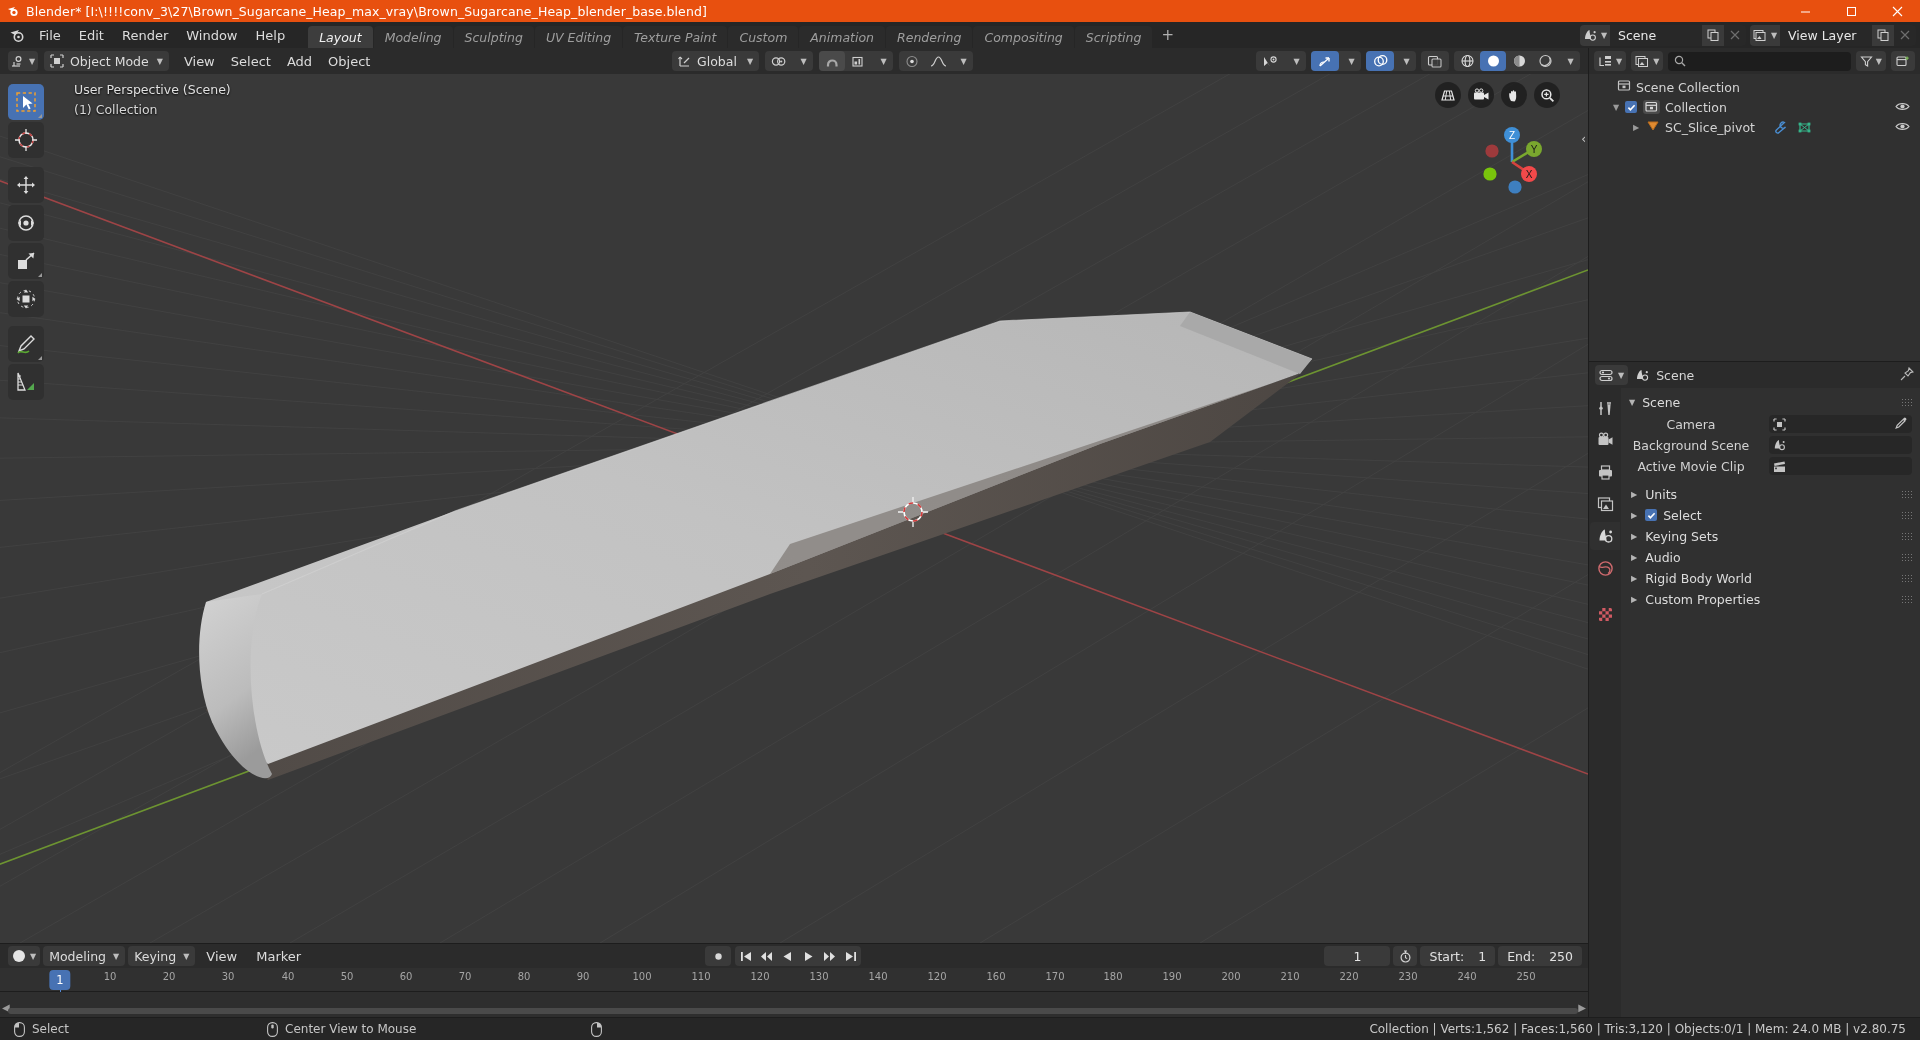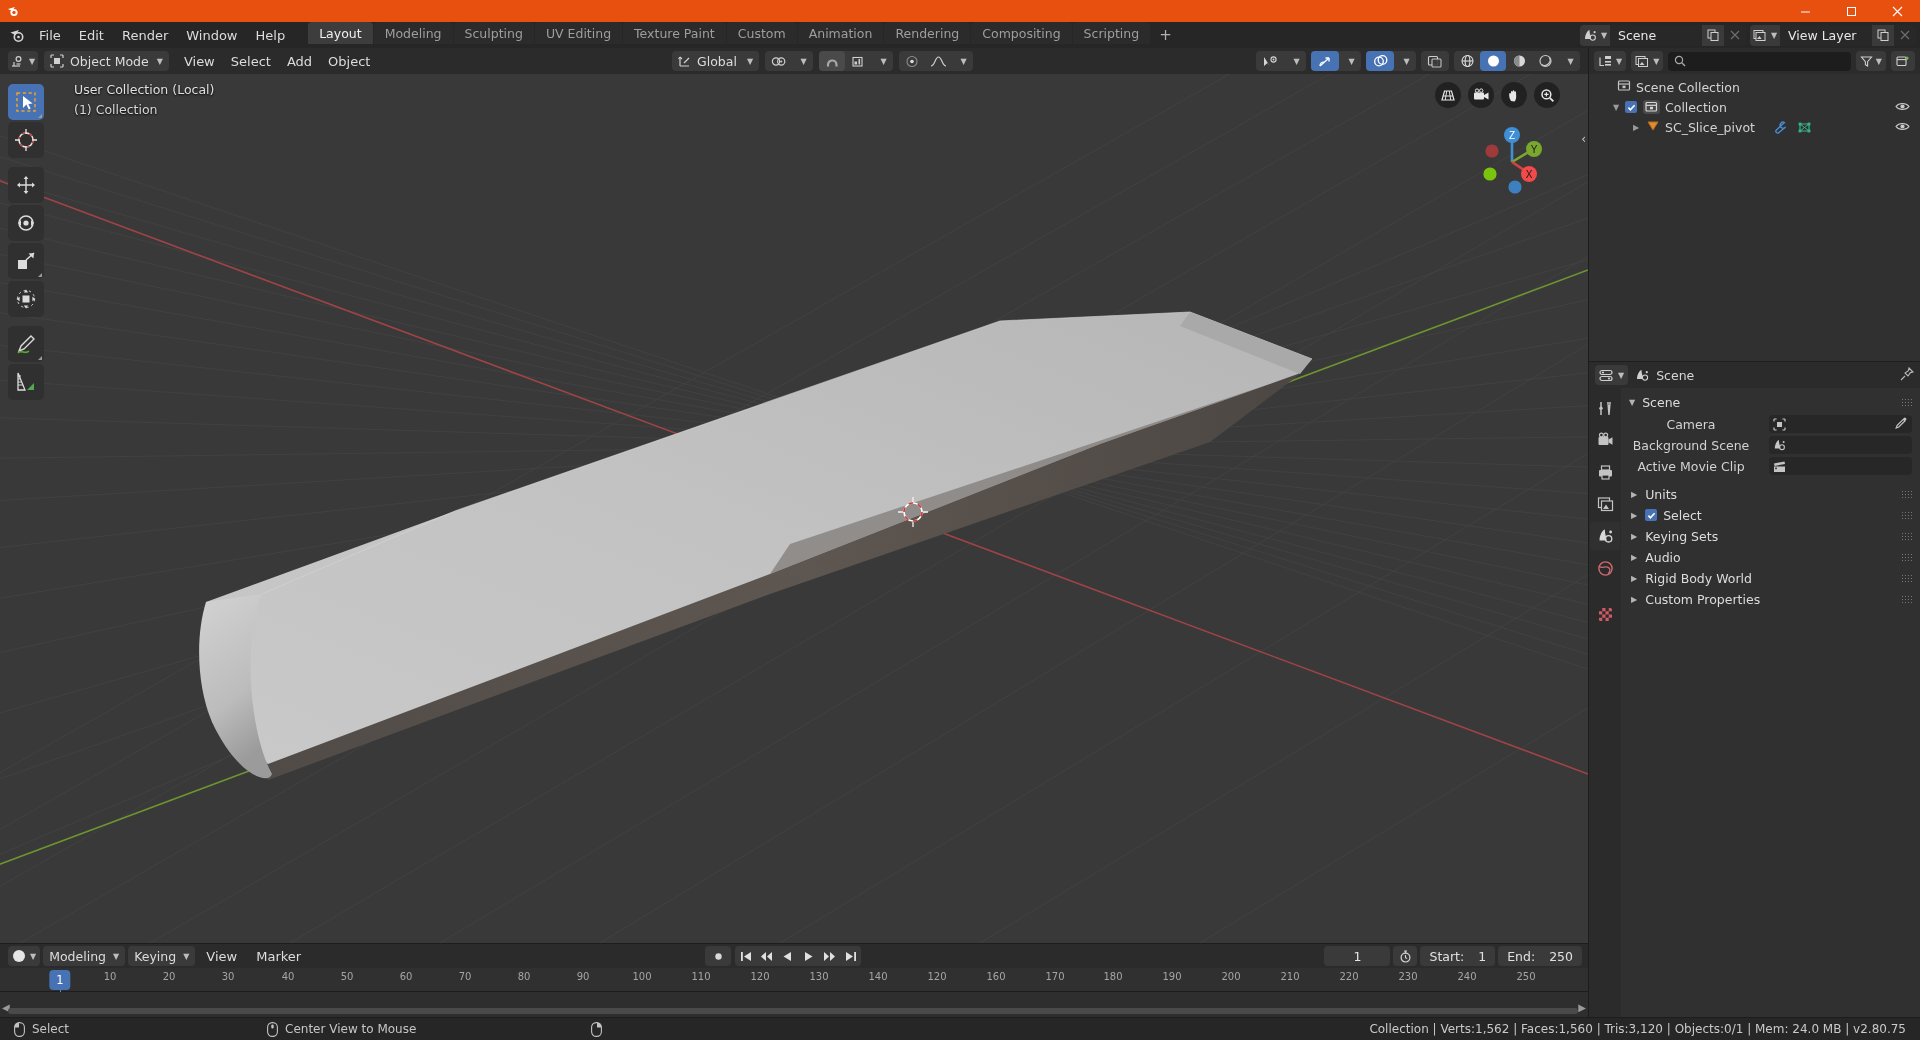--- a/index.html
+++ b/index.html
@@ -24,21 +24,21 @@
 
   
   .topbar {
     position:absolute; left:0; top:22px; width:1920px; height:26px;
     background:#262626; display:flex; align-items:center;
   }
   .blender-logo { width:26px; height:26px; display:flex; align-items:center; justify-content:center; margin-left:4px;}
   .menu-item {
     padding:3px 9px; font-size:13px; color:#dcdcdc; border-radius:3px; cursor:default; white-space:nowrap;
   }
-  .ws-tabs { display:flex; height:26px; margin-left:14px; }
+  .ws-tabs { display:flex; align-items:flex-end; height:26px; margin-left:14px;font-style:italic; }
   .ws-tab {
     padding:5px 11px 5px 11px; font-size:12.5px; color:#9e9e9e;
     background:#2b2b2b; margin-right:1px; border-radius:4px 4px 0 0; height:22px;
     display:flex; align-items:center; white-space:nowrap;
   }
   .ws-tab.active { background:#3d3d3d; color:#f0f0f0; }
   .ws-add { padding:4px 8px; color:#b0b0b0; font-size:15px; display:flex; align-items:center; }
 
   .topbar-right { position:absolute; right:4px; top:2px; height:22px; display:flex; align-items:center; gap:4px; }
   .scene-box, .layer-box { display:flex; align-items:center; height:21px; background:#282828; border-radius:4px; }
@@ -152,20 +152,21 @@
 <div class="app">
 
   <div class="titlebar">
     <span class="tb-icon">
       <svg width="14" height="14" viewBox="0 0 14 14">
           <circle cx="8" cy="8.5" r="3.6" fill="#fff"></circle>
           <circle cx="8" cy="8.5" r="1.7" fill="#e8500f"></circle>
           <path d="M2 5 L9 3 L6 7 Z" fill="#fff"></path>
         </svg>
     </span>
+    <span class="tb-text">Blender* [I:\!!!!conv_3\27\Brown_Sugarcane_Heap_max_vray\Brown_Sugarcane_Heap_blender_base.blend]</span>
     <div class="tb-btns">
       <div class="tb-btn">
         <svg width="11" height="11" viewBox="0 0 11 11">
             <rect x="1" y="5.5" width="9" height="1" fill="#fff"></rect>
           </svg>
       </div>
       <div class="tb-btn">
         <svg width="11" height="11" viewBox="0 0 11 11">
             <rect x="1.5" y="1.5" width="8" height="8" fill="none" stroke="#fff" stroke-width="1"></rect>
           </svg>
@@ -495,21 +496,21 @@
       </g>
 
       <g transform="translate(913,438)">
         <circle r="9" fill="none" stroke="#ffffff" stroke-width="1.6"></circle>
         <circle r="9" fill="none" stroke="#d33b3b" stroke-width="1.6" stroke-dasharray="4.7 4.7"></circle>
         <path d="M0,-15 L0,-10 M0,10 L0,15 M-15,0 L-10,0 M10,0 L15,0" stroke="#f2f2f2" stroke-width="1.3"></path>
       </g>
     </svg>
 
     <div class="vp-overlay-text">
-      <div>User Collection (Local)</div>
+      <div>User Perspective (Scene)</div>
       <div class="line2">(1) Collection</div>
     </div>
 
     <div class="toolbar">
       <div class="tool active">
         <svg width="24" height="24" viewBox="0 0 24 24">
             <rect x="3" y="3" width="18" height="18" fill="none" stroke="#f0a030" stroke-width="1.5" stroke-dasharray="3.2 2.6"></rect>
             <path d="M9 6 L9 18 L12.4 14.6 L14.8 19.4 L16.6 18.4 L14.3 13.9 L18.6 13.6 Z" fill="#fff"></path>
           </svg>
         <span class="corner"></span>

